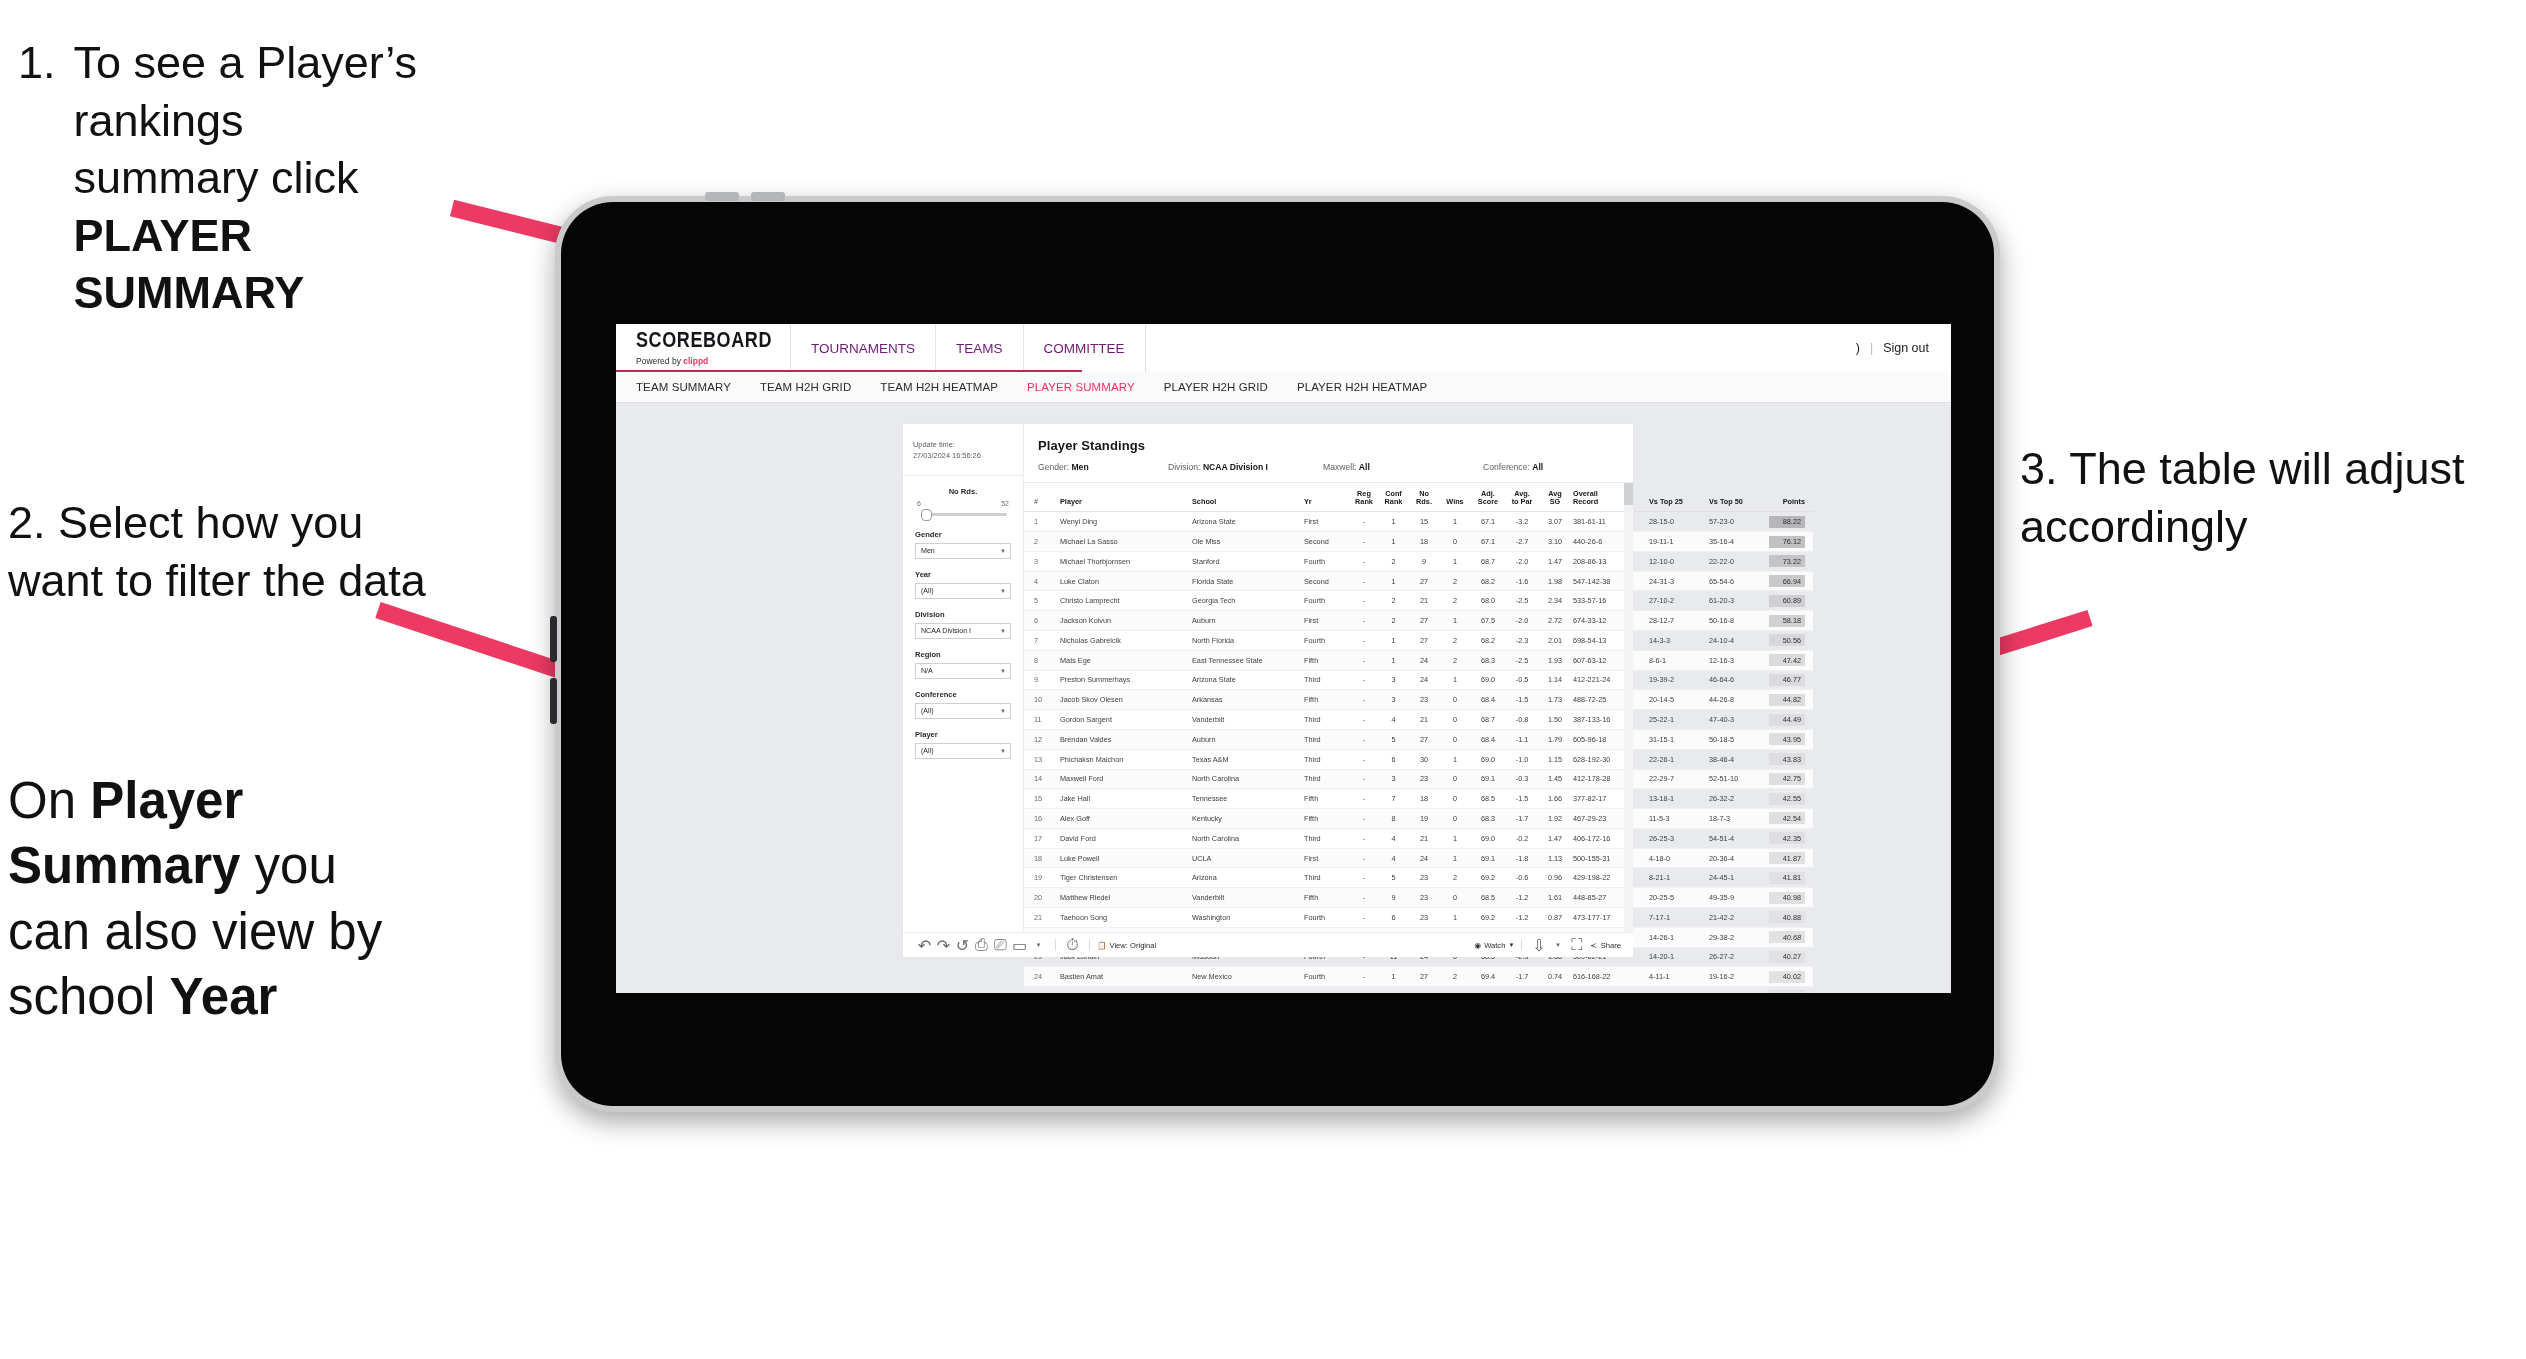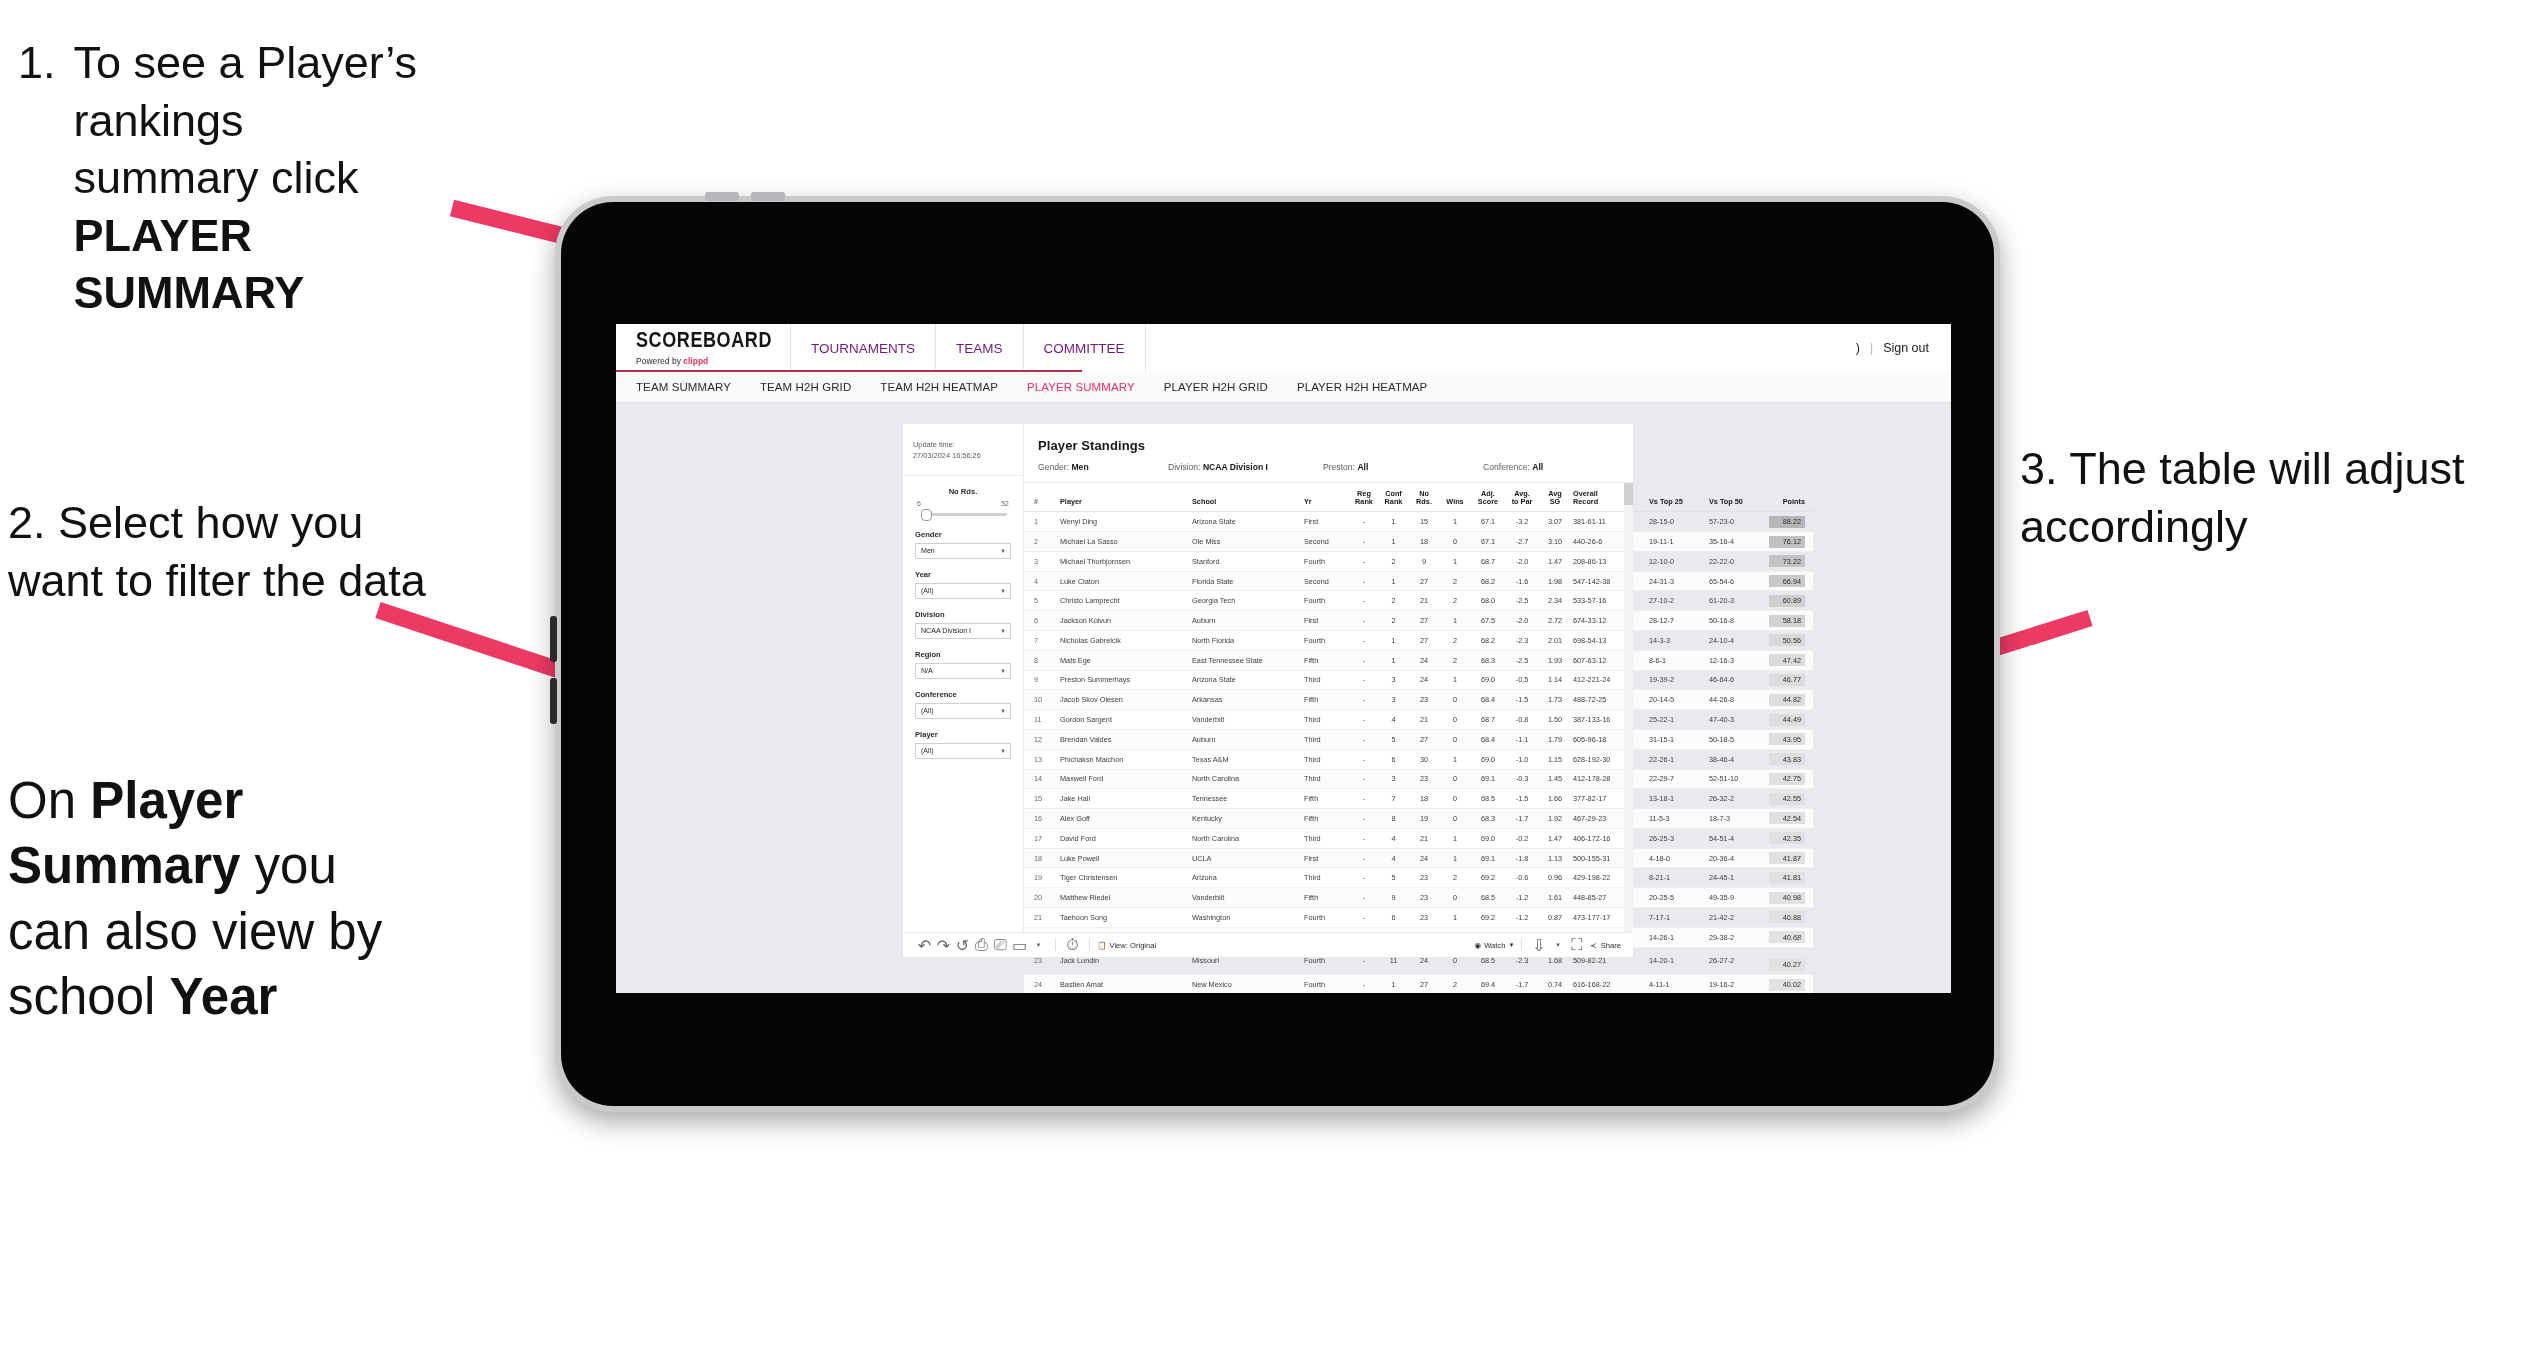--- a/index.html
+++ b/index.html
@@ -266,21 +266,21 @@
                 <span class="caret">▼</span>
               </div>
             </div>
           </div>
 
           <div class="tablewrap">
             <div class="dash-title">Player Standings</div>
             <div class="dash-filters">
               <div class="fl f1"><span>Gender: </span><b>Men</b></div>
               <div class="fl f2"><span>Division: </span><b>NCAA Division I</b></div>
-              <div class="fl f3"><span>Preston: </span><b>All</b></div>
+              <div class="fl f3"><span>Maxwell: </span><b>All</b></div>
               <div class="fl"><span>Conference: </span><b>All</b></div>
             </div>
 
             <div style="display:flex;flex:1;min-height:0;">
               <div style="flex:1;min-width:0;">
                 <table>
                   <thead>
                     <tr>
                       <th class="c-num"><span>#</span></th>
                       <th class="c-player"><span>Player</span></th>
@@ -727,21 +727,21 @@
                         <td class="c-conf">11</td>
                         <td class="c-rds">24</td>
                         <td class="c-wins">0</td>
                         <td class="c-adj">68.5</td>
                         <td class="c-par">-2.3</td>
                         <td class="c-sg">1.68</td>
                         <td class="c-rec">509-82-21</td>
                         <td class="c-t25">14-20-1</td>
                         <td class="c-t50">26-27-2</td>
                         <td class="c-pts">
-                          <span class="ptsfill" style="background: rgb(225, 225, 227); margin-top: 8px;">40.27</span>
+                          <span class="ptsfill" style="background: rgb(225, 225, 227);">40.27</span>
                         </td>
                       </tr>
                       <tr class="row">
                         <td class="c-num">24</td>
                         <td class="c-player">Bastien Amat</td>
                         <td class="c-school">New Mexico</td>
                         <td class="c-yr">Fourth</td>
                         <td class="c-reg">-</td>
                         <td class="c-conf">1</td>
                         <td class="c-rds">27</td>

